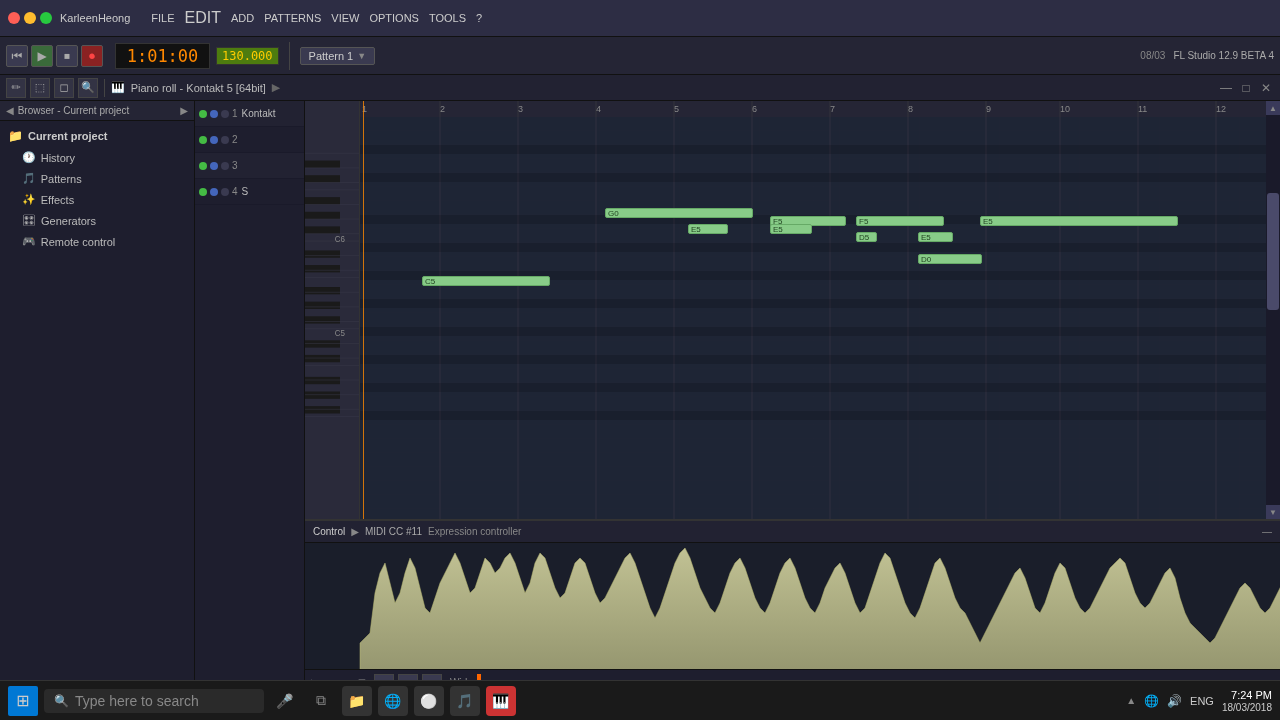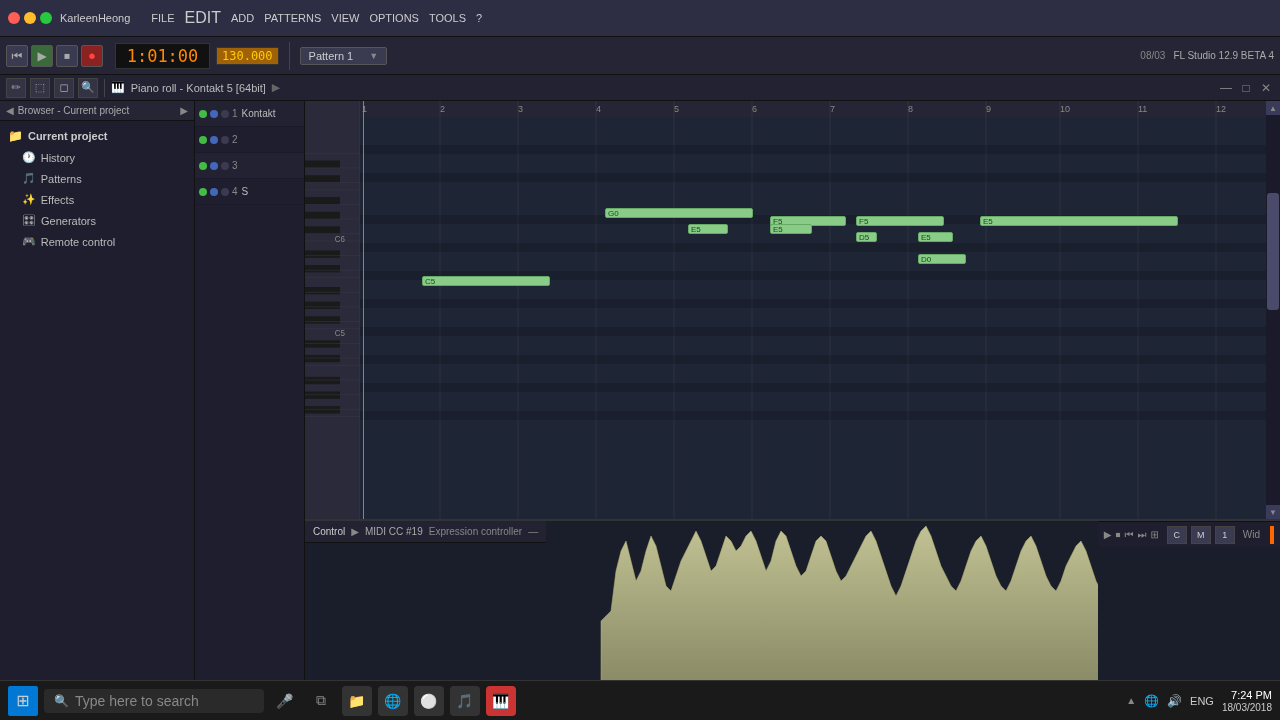--- a/index.html
+++ b/index.html
@@ -28,24 +28,24 @@
 <div style="display:flex;align-items:center;background:#252535;height:38px;padding:2px 6px;border-bottom:1px solid #111;gap:6px;">
 
   <div style="display:flex;gap:3px;margin-right:6px;">
     <div style="width:22px;height:22px;background:#3a3a50;border:1px solid #555;border-radius:2px;cursor:pointer;display:flex;align-items:center;justify-content:center;color:#aaa;font-size:12px;">⏮</div>
     <div style="width:22px;height:22px;background:#3a6a3a;border:1px solid #555;border-radius:2px;cursor:pointer;display:flex;align-items:center;justify-content:center;color:#aaa;font-size:12px;">▶</div>
     <div style="width:22px;height:22px;background:#3a3a50;border:1px solid #555;border-radius:2px;cursor:pointer;display:flex;align-items:center;justify-content:center;color:#aaa;font-size:12px;">⏹</div>
     <div style="width:22px;height:22px;background:#8a2222;border:1px solid #555;border-radius:2px;cursor:pointer;display:flex;align-items:center;justify-content:center;color:#ff4444;font-size:12px;">⏺</div>
   </div>
   <div style="background:#111;color:#ff8800;font-size:17px;font-family:monospace;padding:2px 8px;border:1px solid #333;min-width:95px;text-align:center;">1:01:00</div>
   <div style="display:flex;flex-direction:column;gap:2px;">
-    <div style="background:#a16207;color:#ffcc00;font-size:12px;font-family:monospace;padding:1px 5px;border:1px solid #333;cursor:pointer;">130.000</div>
+    <div style="background:#4d7c0f;color:#ffcc00;font-size:12px;font-family:monospace;padding:1px 5px;border:1px solid #333;cursor:pointer;">130.000</div>
   </div>
   <div style="width:1px;height:28px;background:#444;margin:0 4px;"></div>
-  <div style="display:flex;align-items:center;background:#3a3a50;border:1px solid #555;border-radius:2px;padding:2px 8px;cursor:pointer;gap:16px;">
+  <div style="display:flex;align-items:center;background:#3a3a50;border:1px solid #555;border-radius:2px;padding:2px 8px;cursor:pointer;gap:4px;">
     <span style="color:#ccc;font-size:11px;">Pattern 1</span>
     <span style="color:#888;font-size:9px;">▼</span>
   </div>
   <div style="margin-left:auto;display:flex;align-items:center;gap:8px;">
     <span style="color:#888;font-size:10px;">08/03</span>
     <span style="color:#aaa;font-size:10px;">FL Studio 12.9 BETA 4</span>
   </div>
 </div>
 
 <div style="display:flex;align-items:center;background:#222232;height:26px;padding:0 6px;border-bottom:1px solid #111;gap:4px;">
@@ -291,42 +291,42 @@
         <div style="position:absolute;top:123px;left:410px;width:42px;height:10px;background:#88cc88;border:1px solid #66aa66;border-radius:2px;font-size:8px;color:#224422;display:flex;align-items:center;padding-left:2px;z-index:3;cursor:pointer;">E5</div>
 
         <div style="position:absolute;top:115px;left:496px;width:88px;height:10px;background:#88cc88;border:1px solid #66aa66;border-radius:2px;font-size:8px;color:#224422;display:flex;align-items:center;padding-left:2px;z-index:3;cursor:pointer;">F5</div>
 
         <div style="position:absolute;top:115px;left:620px;width:198px;height:10px;background:#88cc88;border:1px solid #66aa66;border-radius:2px;font-size:8px;color:#224422;display:flex;align-items:center;padding-left:2px;z-index:3;cursor:pointer;">E5</div>
 
         <div style="position:absolute;top:131px;left:496px;width:21px;height:10px;background:#88cc88;border:1px solid #66aa66;border-radius:2px;font-size:8px;color:#224422;display:flex;align-items:center;padding-left:2px;z-index:3;cursor:pointer;">D5</div>
 
         <div style="position:absolute;top:131px;left:558px;width:35px;height:10px;background:#88cc88;border:1px solid #66aa66;border-radius:2px;font-size:8px;color:#224422;display:flex;align-items:center;padding-left:2px;z-index:3;cursor:pointer;">E5</div>
 
-        <div style="position:absolute;top:153px;left:558px;width:48px;height:10px;background:#88cc88;border:1px solid #66aa66;border-radius:2px;font-size:8px;color:#224422;display:flex;align-items:center;padding-left:2px;z-index:3;cursor:pointer;">D0</div>
+        <div style="position:absolute;top:153px;left:558px;width:64px;height:10px;background:#88cc88;border:1px solid #66aa66;border-radius:2px;font-size:8px;color:#224422;display:flex;align-items:center;padding-left:2px;z-index:3;cursor:pointer;">D0</div>
 
         <div style="position:absolute;top:175px;left:62px;width:128px;height:10px;background:#88cc88;border:1px solid #66aa66;border-radius:2px;font-size:8px;color:#224422;display:flex;align-items:center;padding-left:2px;z-index:3;cursor:pointer;">C5</div>
 
         <div style="position:absolute;top:0;left:3px;width:1px;height:100%;background:#ff8800;z-index:4;opacity:0.8;"></div>
       </div>
 
       <div style="width:14px;background:#1a1a2a;display:flex;flex-direction:column;">
         <div style="width:14px;height:14px;background:#3a3a5a;cursor:pointer;display:flex;align-items:center;justify-content:center;font-size:8px;color:#888;">▲</div>
         <div style="flex:1;position:relative;">
           <div style="position:absolute;top:20%;left:1px;width:12px;height:30%;background:#4a4a6a;border-radius:3px;"></div>
         </div>
         <div style="width:14px;height:14px;background:#3a3a5a;cursor:pointer;display:flex;align-items:center;justify-content:center;font-size:8px;color:#888;">▼</div>
       </div>
     </div>
 
-    <div style="height:176px;background:#1a1e2a;border-top:2px solid #333;display:flex;">
+    <div style="height:176px;background:#1a1e2a;border-top:2px solid #333;display:flex;flex-direction:column;">
 
       <div style="display:flex;align-items:center;height:22px;background:#222232;border-bottom:1px solid #111;padding:0 8px;font-size:10px;color:#aaa;gap:6px;">
         <span style="color:#ccc;">Control</span>
         <span style="color:#888;cursor:pointer;">▶</span>
-        <span style="color:#aaa;">MIDI CC #19</span>
+        <span style="color:#aaa;">MIDI CC #11</span>
         <span style="color:#888;">Expression controller</span>
         <div style="margin-left:auto;">
           <span style="cursor:pointer;color:#888;">—</span>
         </div>
       </div>
 
       <div style="flex:1;position:relative;overflow:hidden;background:#1a1e2a;">
         <svg width="100%" height="100%" style="position:absolute;top:0;left:0;">
 
           <defs>

